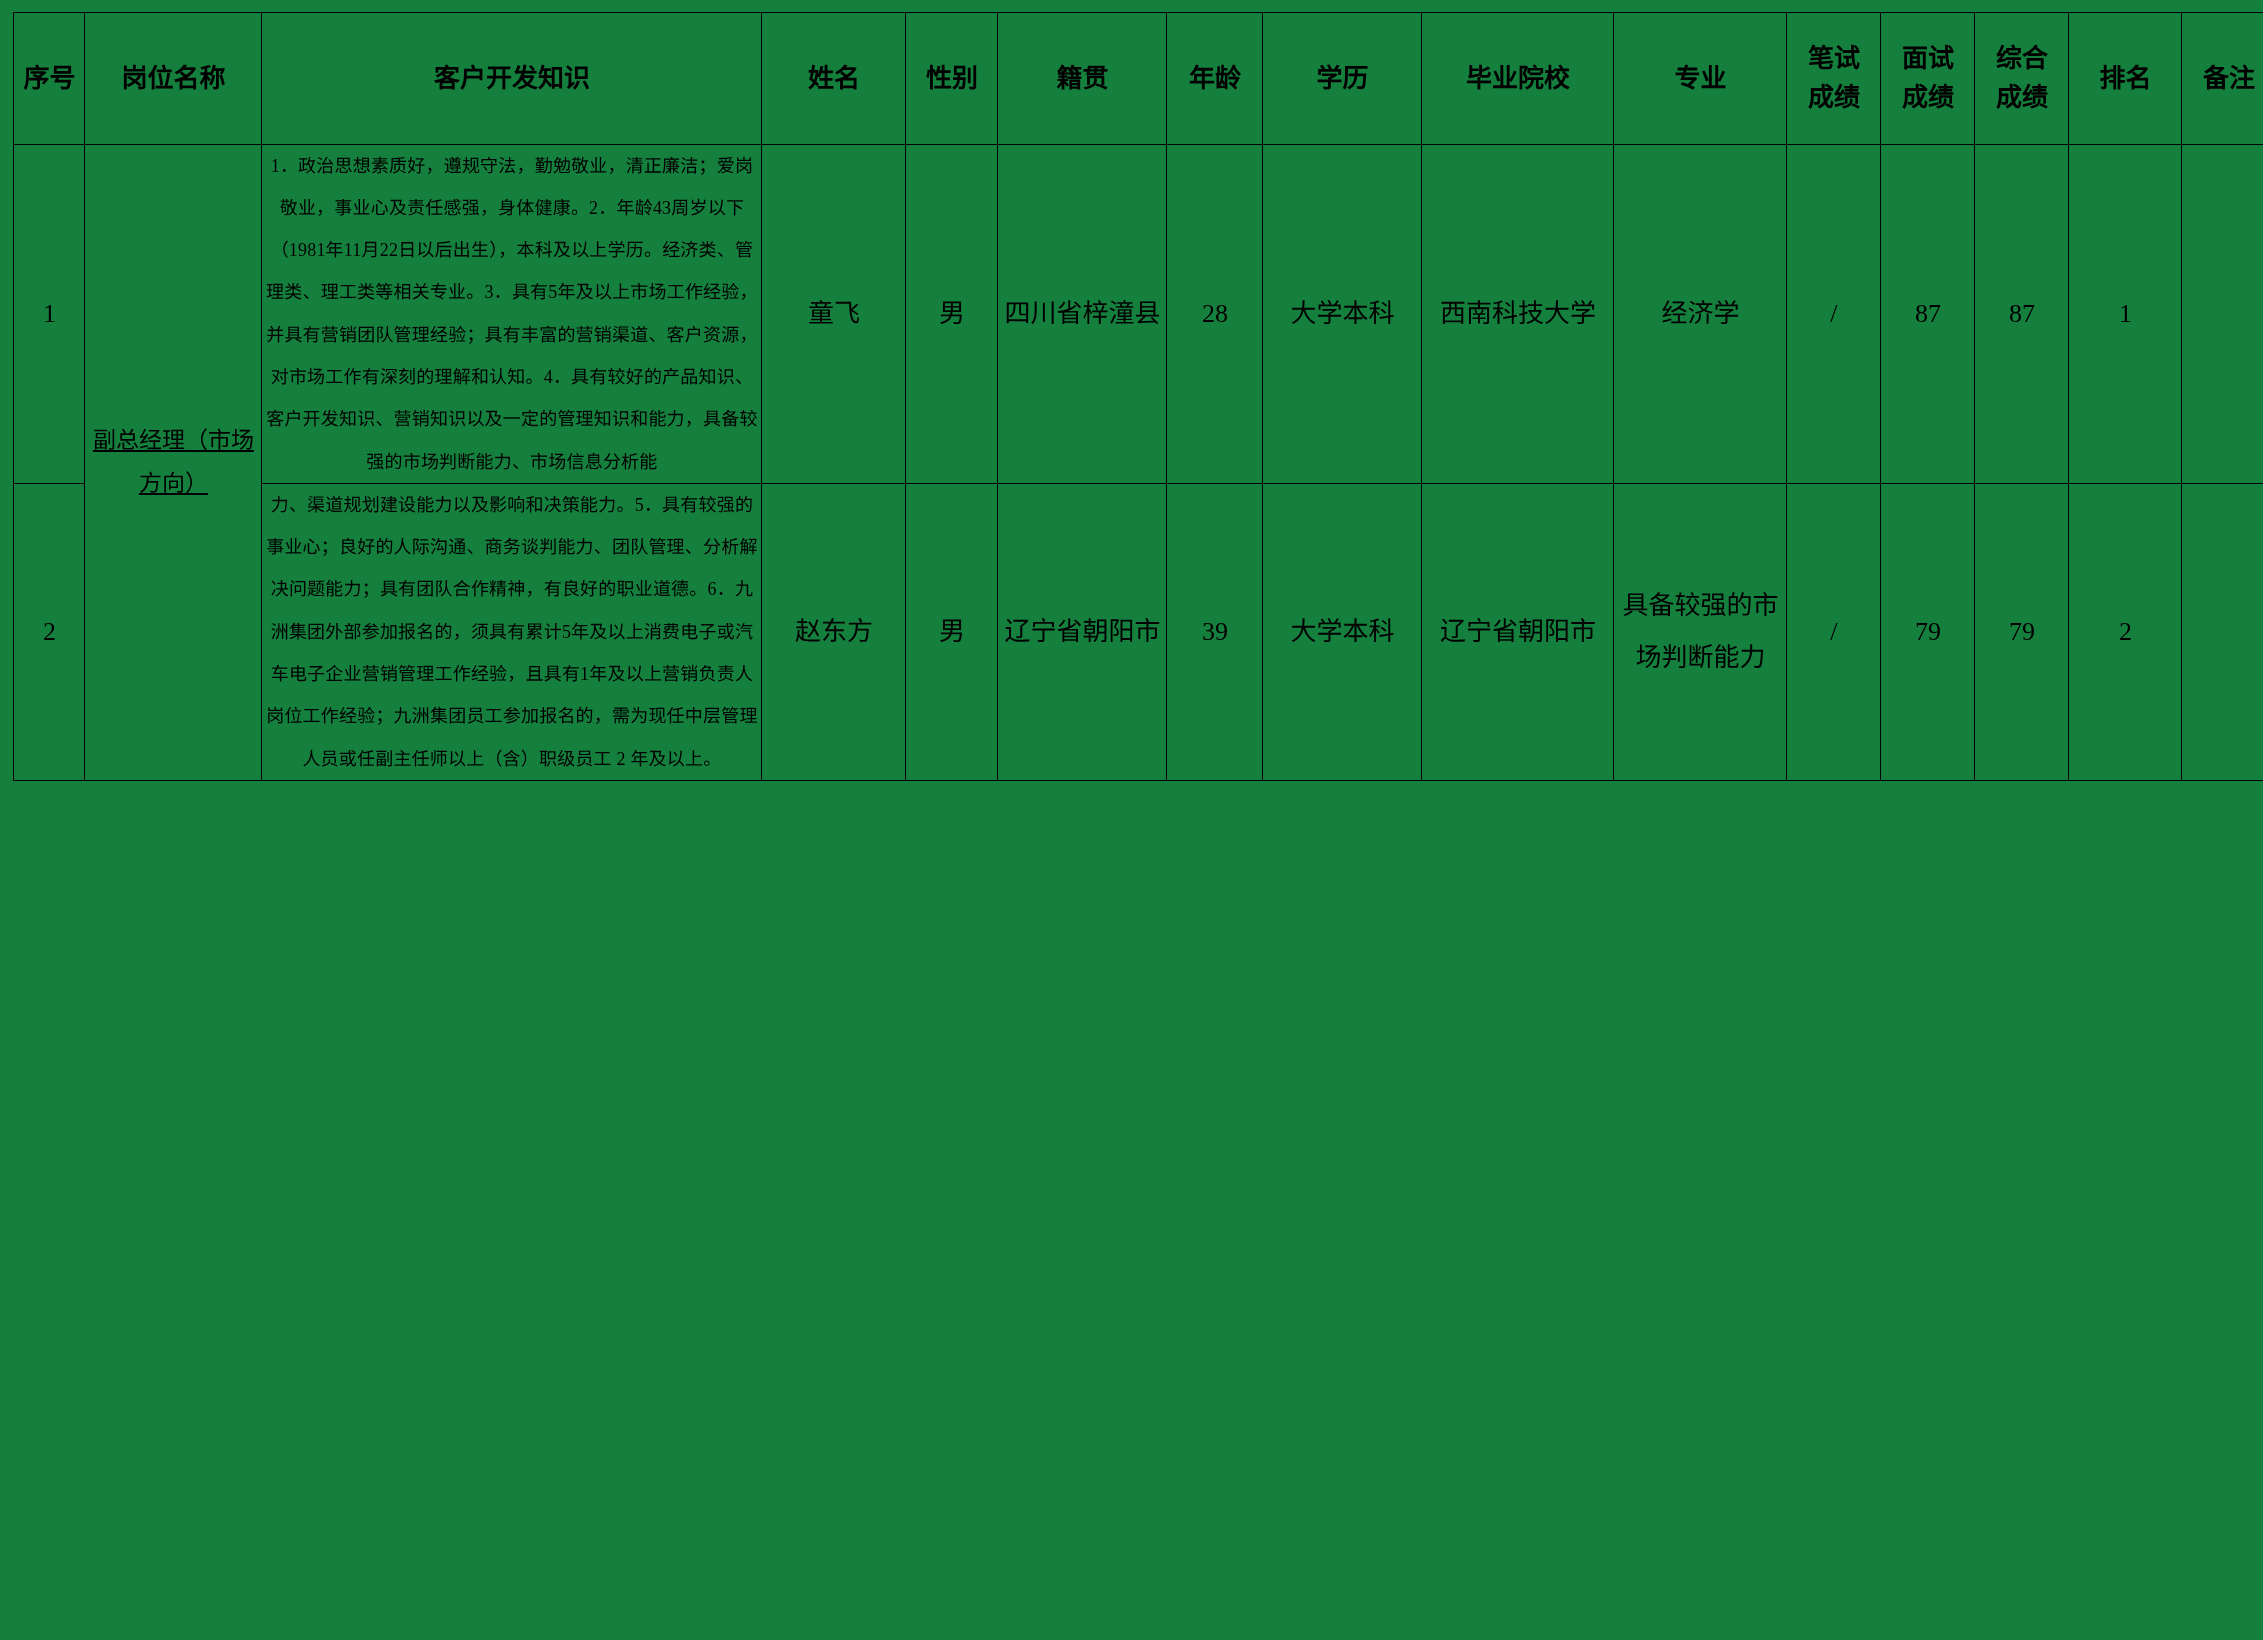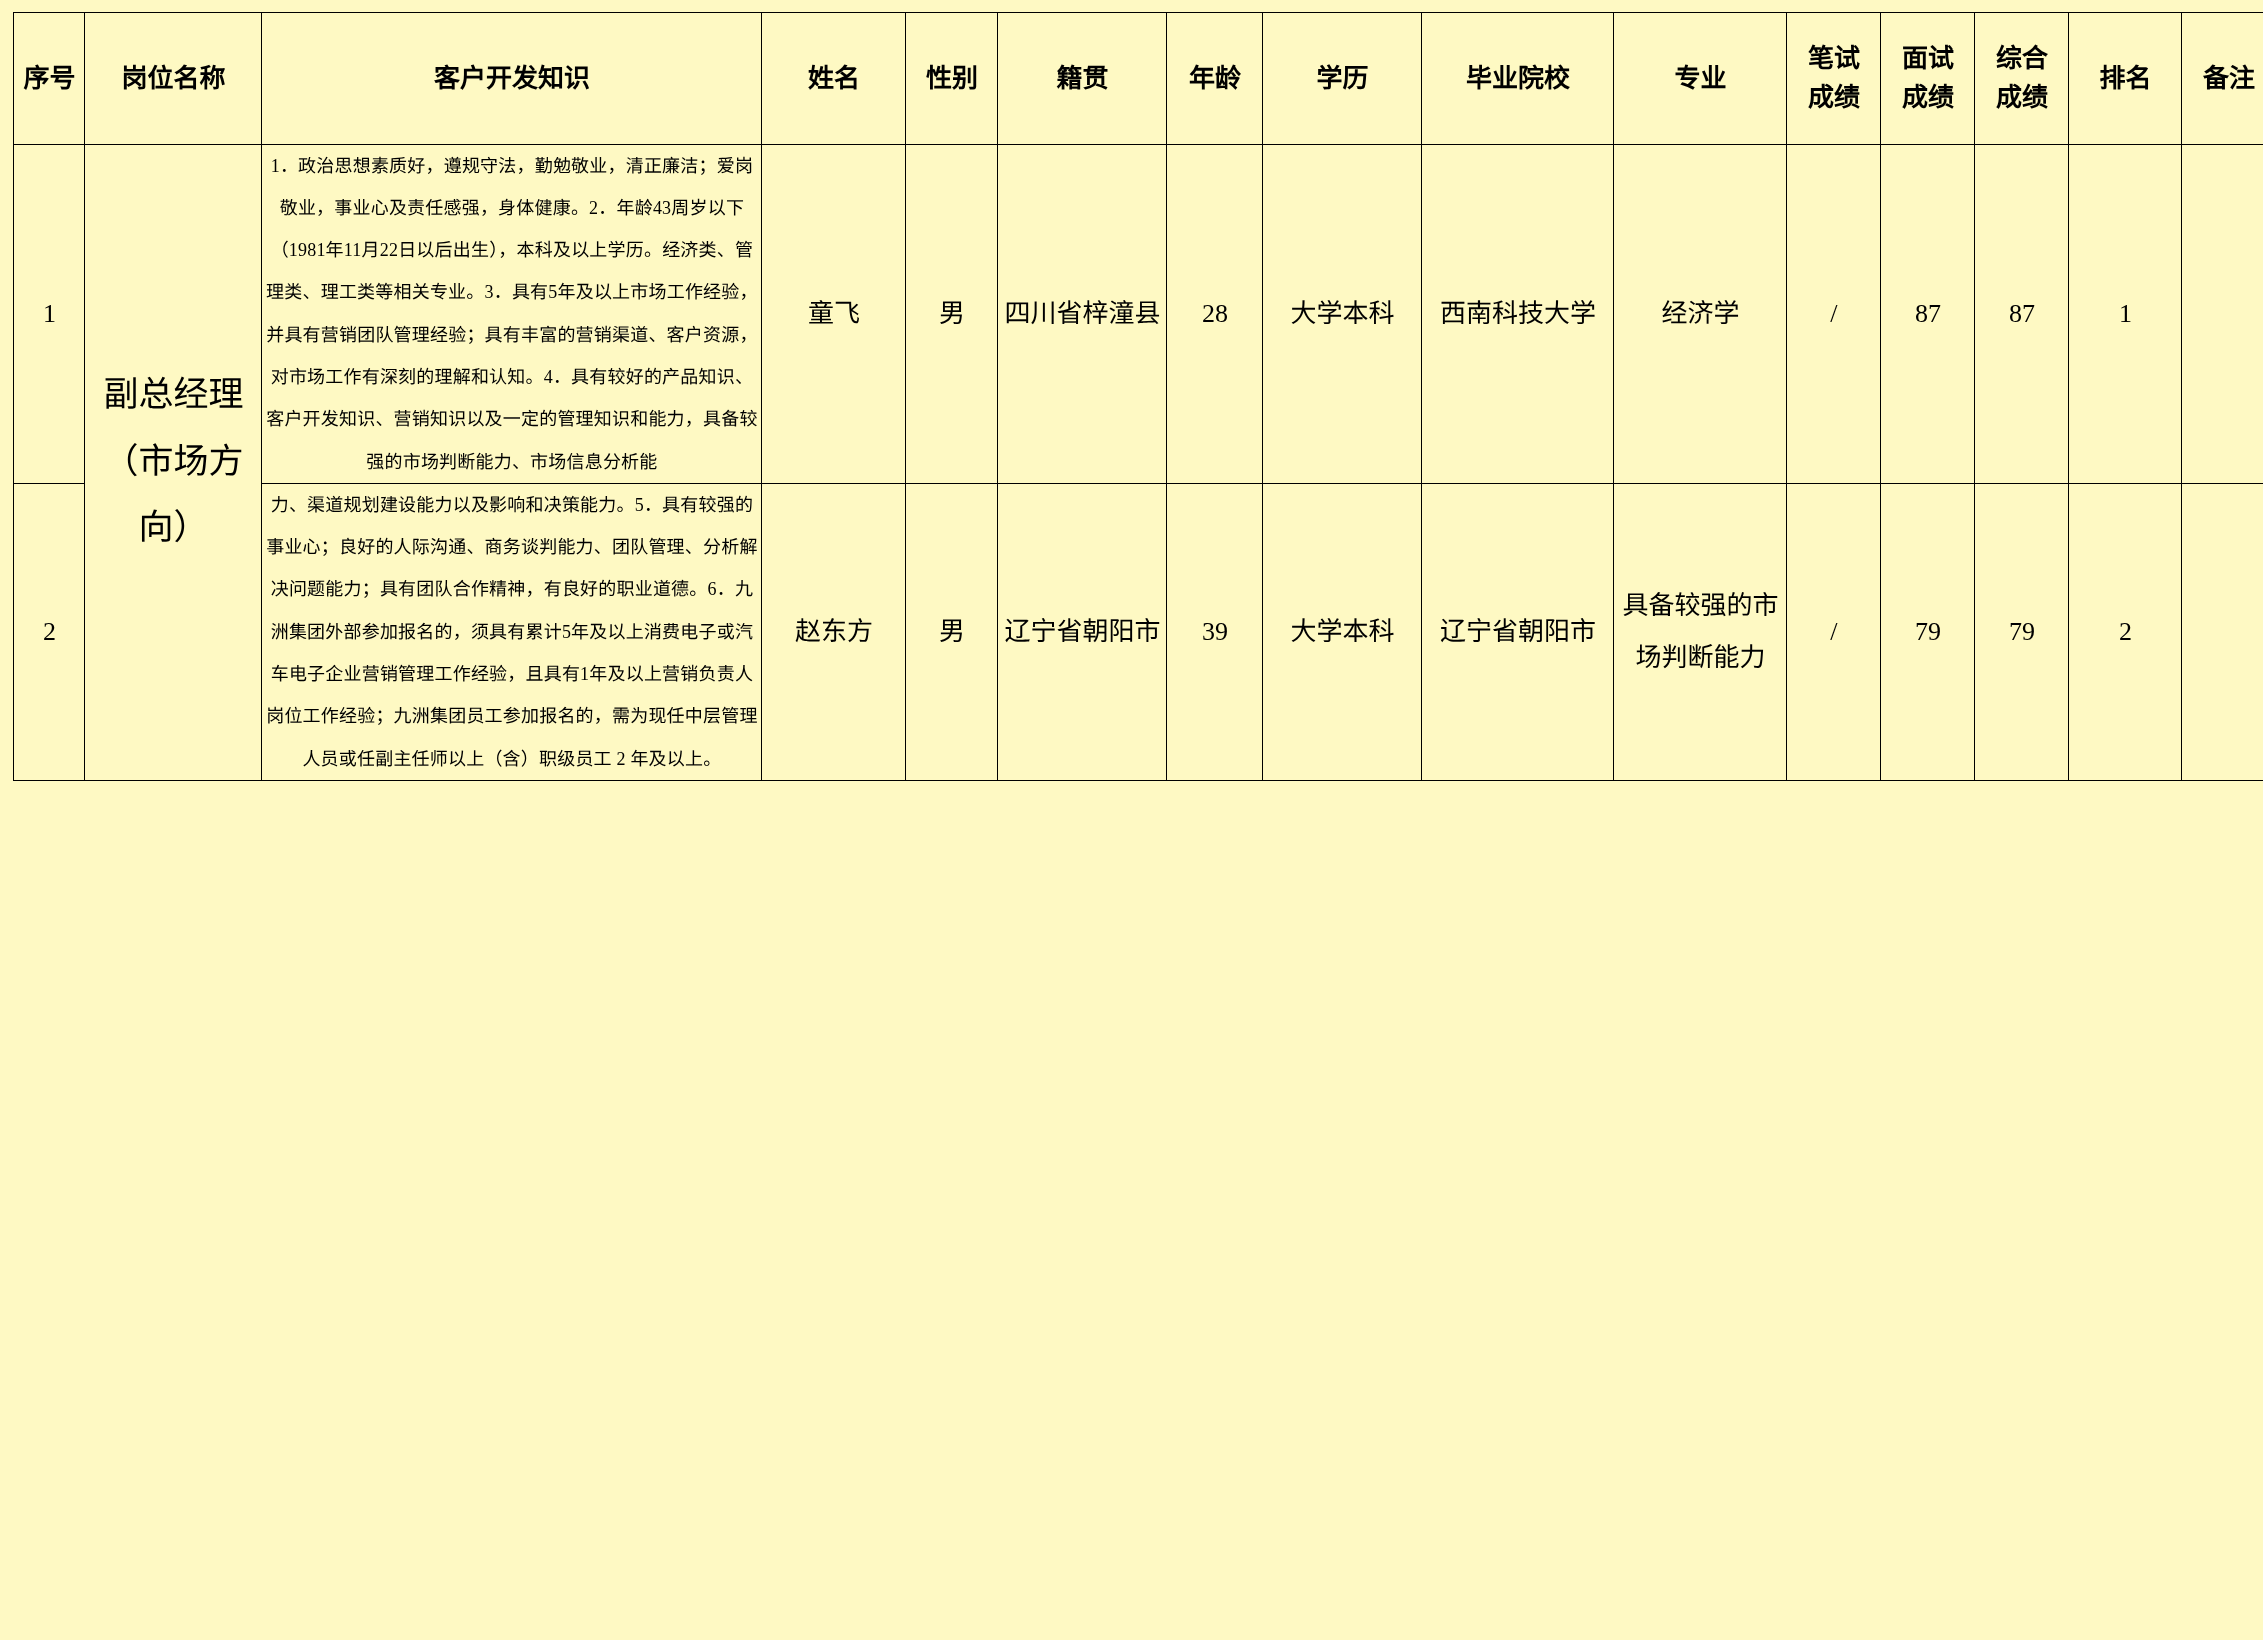--- a/index.html
+++ b/index.html
@@ -10,21 +10,21 @@
   }
   body {
     font-family: "Liberation Serif", "DejaVu Serif", serif;
     color: #000000;
   }
   .page {
     width: 2263px;
     height: 1641px;
     box-sizing: border-box;
     padding: 11.5px 13.4px 0 13.4px;
-    background: #fef9c3;
+    background: #15803d;
     overflow: hidden;
   }
   table.sheet {
     border-collapse: collapse;
     table-layout: fixed;
     width: 2236px;
     margin: 0 auto;
   }
   table.sheet td, table.sheet th {
     border: 1.4px solid #000000;
@@ -47,22 +47,23 @@
   tbody td {
     font-size: 26px;
     line-height: 1.55;
   }
   td.idx {
     font-size: 26px;
   }
   td.post-name {
     text-align: left;
     padding: 9.6px 15.4px;
-    font-size: 35px;
+    font-size: 23px;
     line-height: 1.9;
+    text-decoration: underline;
   }
   td.req {
     text-align: left;
     vertical-align: top;
     padding: 17.3px 21px 17.3px 21px;
     font-size: 18px;
     line-height: 2.35;
     letter-spacing: 0.2px;
     text-align: justify;
     text-justify: inter-ideograph;

